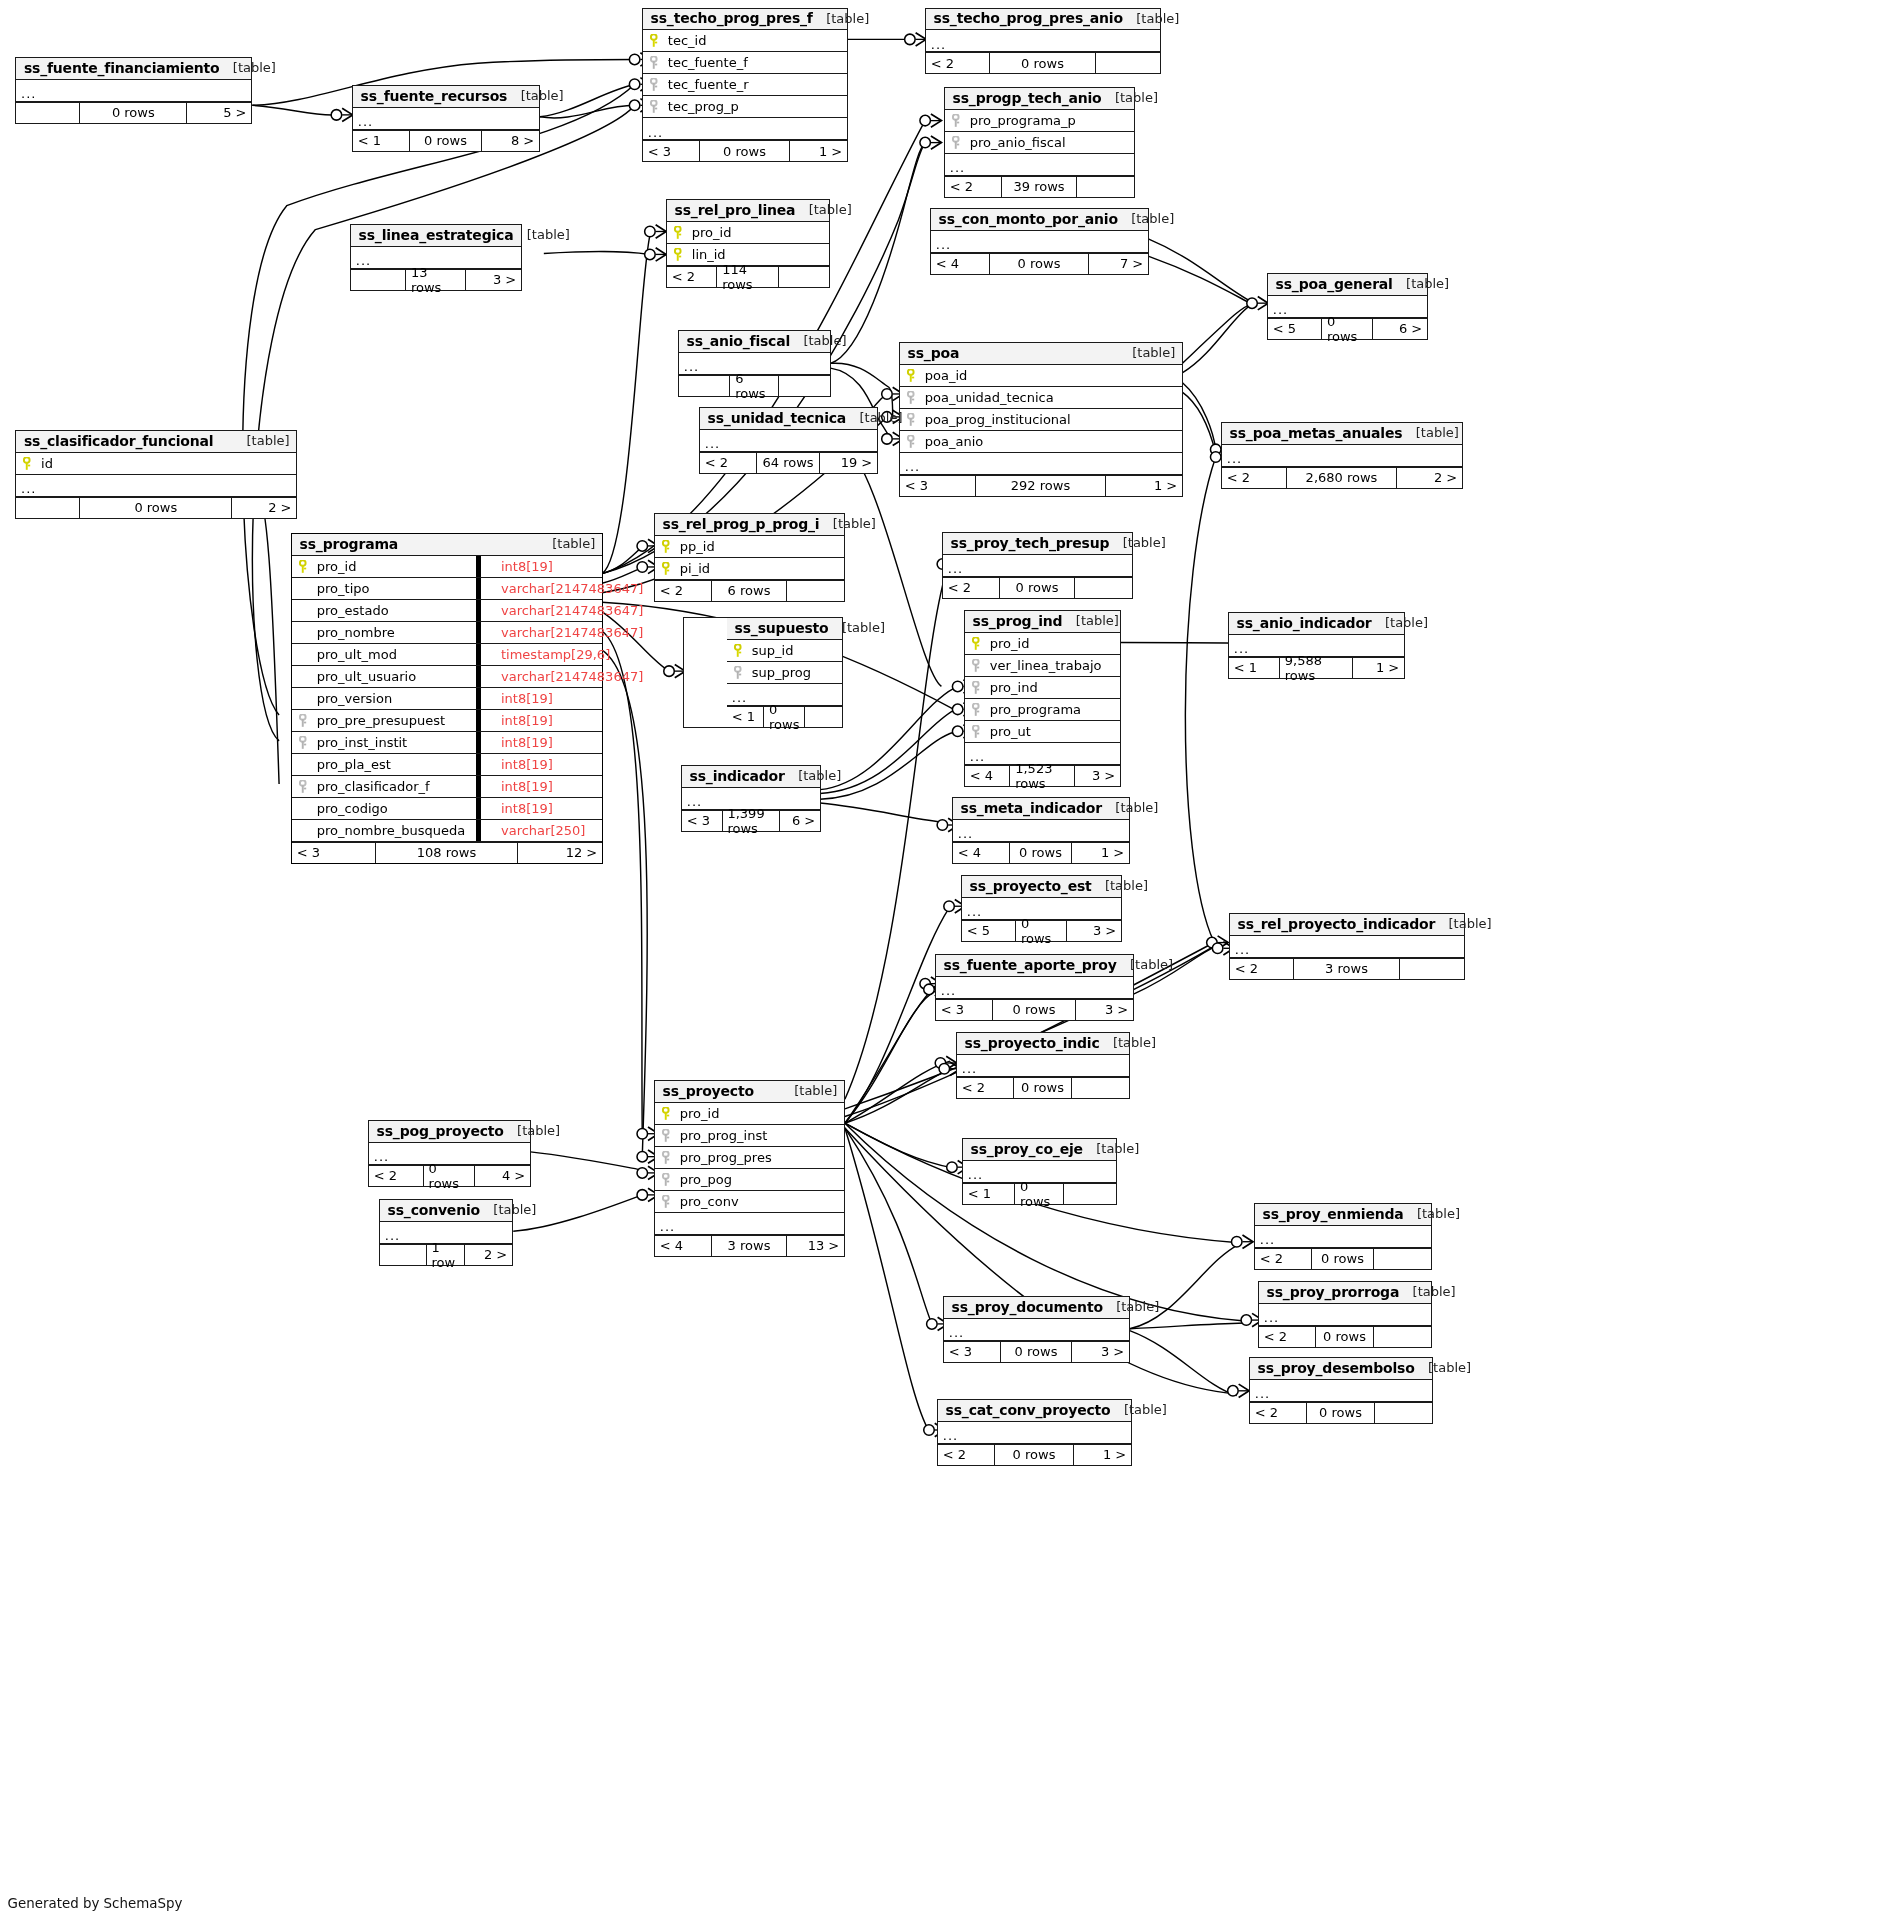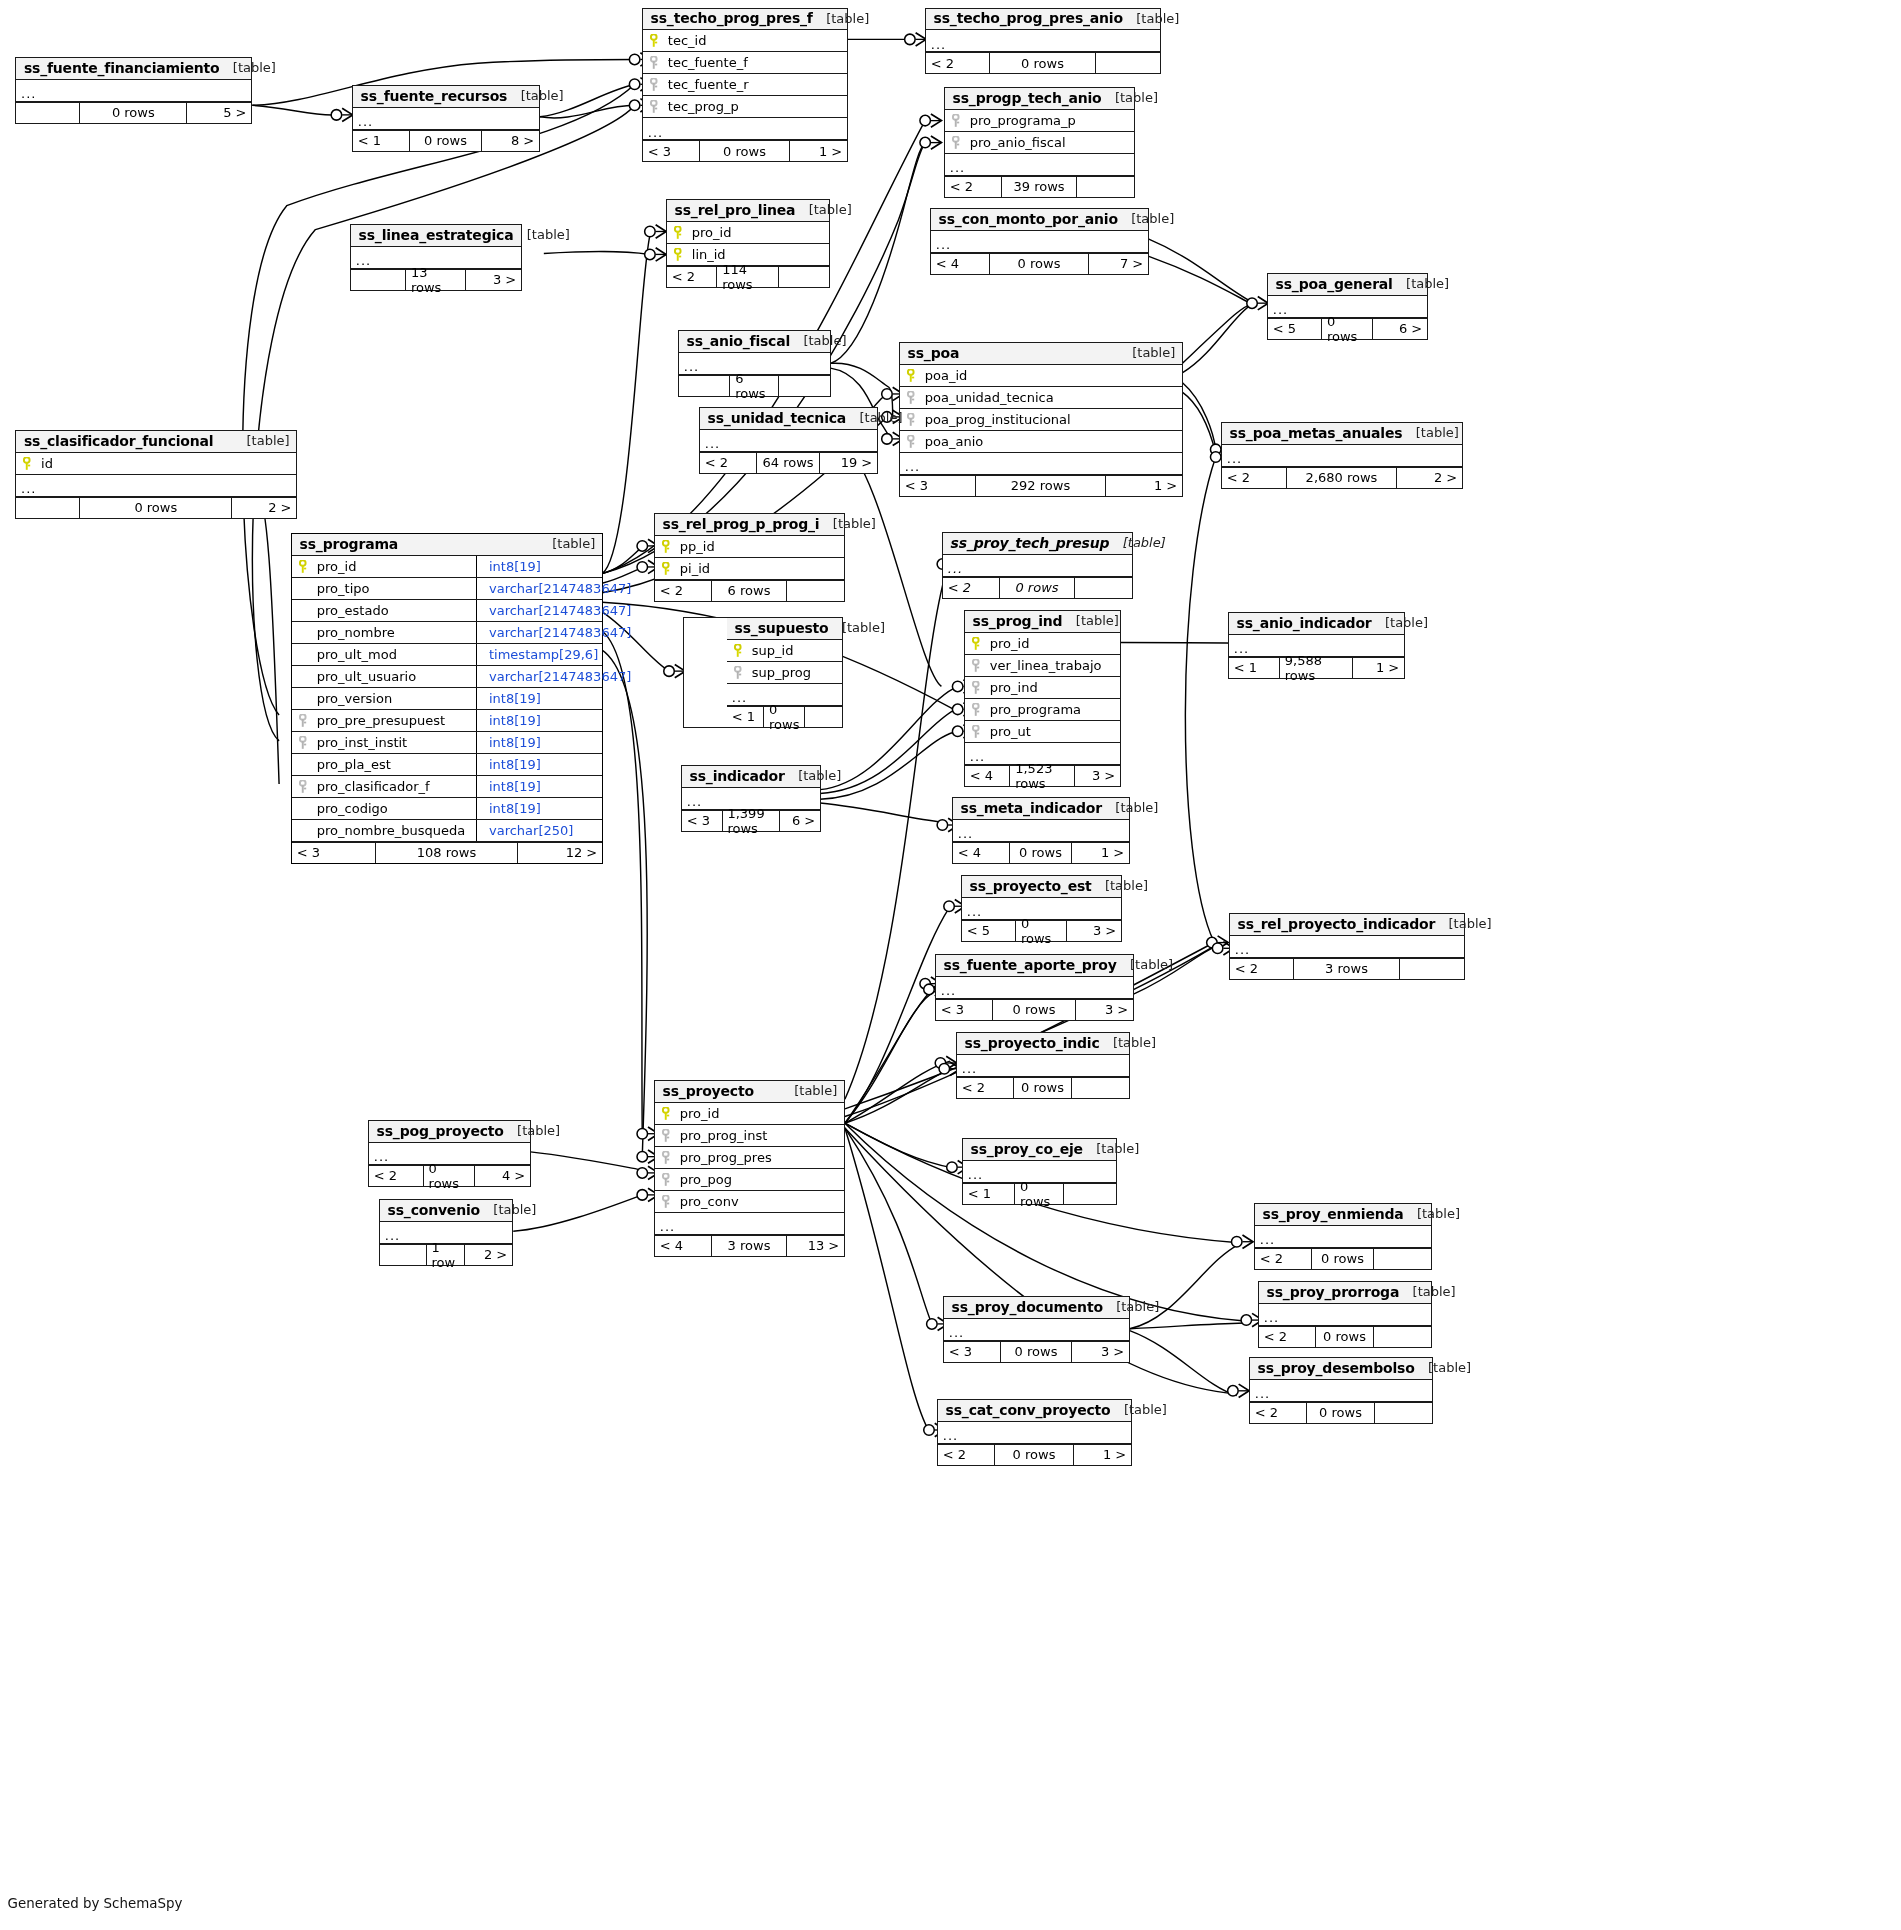--- a/index.html
+++ b/index.html
@@ -13,22 +13,22 @@
          background:#f3f3f3;border-bottom:1px solid #1a1a1a;
          padding:1.9px 6.7px 2.9px 7.6px;box-sizing:border-box;}
   .tname{font-weight:bold;font-size:14px;color:#000;white-space:nowrap;letter-spacing:-0.2px;}
   .ttag{font-size:13px;color:#222;white-space:nowrap;padding-left:13.4px;}
 
   .col{display:flex;align-items:center;border-bottom:1px solid #1a1a1a;
        height:22px;box-sizing:border-box;}
   .col:last-of-type{border-bottom:none;}
   .colname{flex:1 1 auto;display:flex;align-items:center;font-size:13px;color:#000;
            padding-left:3.8px;white-space:nowrap;overflow:hidden;}
-  .coltype{font-size:13px;color:#1d4ed8;border-left:1px solid #000000;
-           padding:0 12px;white-space:nowrap;box-sizing:border-box;display:flex;align-items:center;height:100%;}
+  .coltype{font-size:13px;color:#ef4444;border-left:5px solid #000000;
+           padding:0 20px;white-space:nowrap;box-sizing:border-box;display:flex;align-items:center;height:100%;}
   .ellipsis{display:flex;align-items:flex-end;height:21px;font-size:13px;
             padding-left:4.8px;color:#000;border-bottom:1px solid #1a1a1a;letter-spacing:1px;line-height:12.4px;}
 
   .keyslot{width:21px;min-width:21px;display:flex;align-items:center;justify-content:center;}
 
   .foot{display:flex;height:21px;border-top:1px solid #1a1a1a;box-sizing:border-box;}
   .fcell{font-size:13px;color:#000;display:flex;align-items:center;box-sizing:border-box;padding:0 4.8px;}
   .f-left{justify-content:flex-start;border-right:1px solid #1a1a1a;}
   .f-mid{justify-content:center;flex:1 1 auto;border-right:1px solid #1a1a1a;}
   .f-right{justify-content:flex-end;}
@@ -594,21 +594,21 @@
           <span class="keyslot"></span>
           <span class="colname">pro_nombre_busqueda</span>
           <span class="coltype" style="width: 126px;">varchar[250]</span>
         </div>
         <div class="foot">
           <div class="fcell f-left" style="width: 84px;">&lt; 3</div>
           <div class="fcell f-mid">108 rows</div>
           <div class="fcell f-right" style="width: 84px;">12 &gt;</div>
         </div>
       </div>
-      <div class="tbl" style="left: 942px; top: 532px; width: 191px; font-style: italic;">
+      <div class="tbl" style="left: 942px; top: 532px; width: 191px;">
         <div class="thead">
           <span class="tname">ss_proy_tech_presup</span>
           <span class="ttag">[table]</span>
         </div>
         <div class="ellipsis">...</div>
         <div class="foot">
           <div class="fcell f-left" style="width: 57px;">&lt; 2</div>
           <div class="fcell f-mid">0 rows</div>
           <div class="fcell f-right" style="width: 57px;"></div>
         </div>

